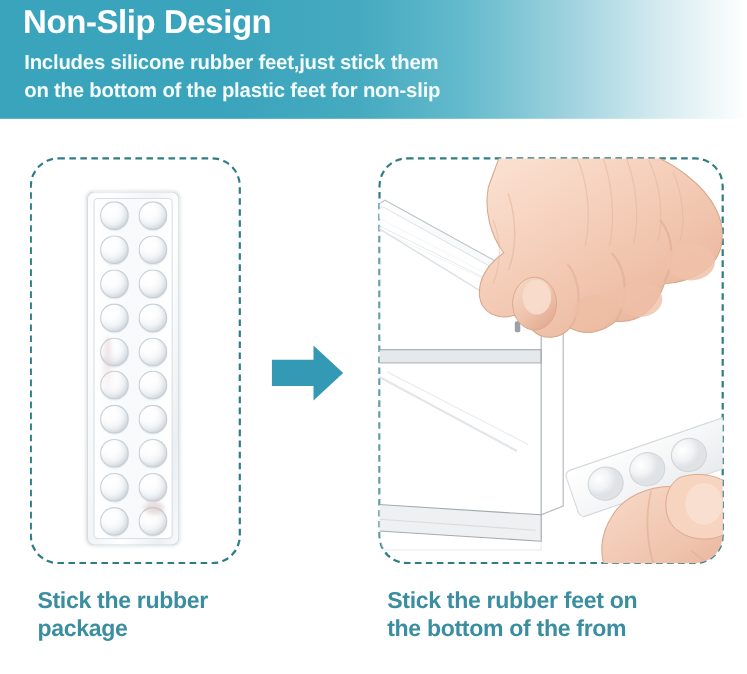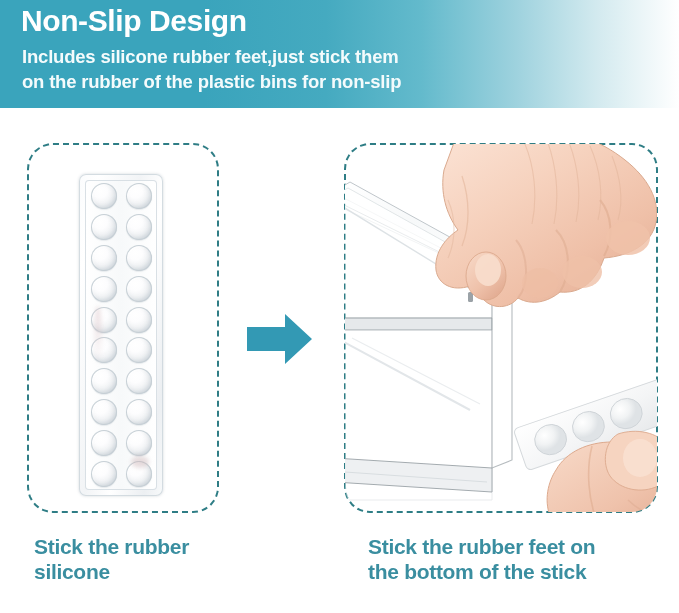--- a/index.html
+++ b/index.html
@@ -97,31 +97,31 @@
            pointer-events:none; }
 
   
   .caption {
     position:absolute;
     color:#3A8EA0;
     font-size:21px; font-weight:bold;
     line-height:25px; letter-spacing:-0.3px;
   }
   .caption-left  { left:34px;  top:534px; width:215px; }
-  .caption-right { left:368px; top:534px; width:300px; }
+  .caption-right { left:352px; top:534px; width:300px; }
   .caption span { display:block; white-space:nowrap; }
 </style>
 </head>
 <body>
 
 <div class="header">
   <div class="header-title">Non-Slip Design</div>
   <div class="header-sub">
     <span class="l1">Includes silicone rubber feet,just stick them</span>
-    <span class="l2">on the rubber of the plastic bins for non-slip</span>
+    <span class="l2">on the bottom of the plastic feet for non-slip</span>
   </div>
 </div>
 
 <div class="panel panel-left"></div>
 
 <div class="blister">
   <div class="blister-inner">
     <div class="foot"></div>
     <div class="foot"></div>
     <div class="foot"></div>
@@ -270,19 +270,19 @@
              C 602 464, 604 442, 618 434 Z" fill="#F6D4C0" stroke="#DCA98D" stroke-width="0.9"></path>
     <ellipse cx="640" cy="458" rx="17" ry="19" fill="#F9E0D0" opacity="0.9"></ellipse>
 
     <path d="M592 446 C 586 470, 588 500, 598 524" fill="none" stroke="#DCA98D" stroke-width="1.6" opacity="0.55"></path>
     <path d="M628 500 C 640 512, 656 518, 672 516" fill="none" stroke="#DCA98D" stroke-width="1.4" opacity="0.45"></path>
   </g>
 </svg>
 
 <div class="caption caption-left">
   <span>Stick the rubber</span>
-  <span>silicone</span>
+  <span>package</span>
 </div>
 
 <div class="caption caption-right">
   <span>Stick the rubber feet on</span>
-  <span>the bottom of the stick</span>
+  <span>the bottom of the from</span>
 </div>
 
 </body></html>

